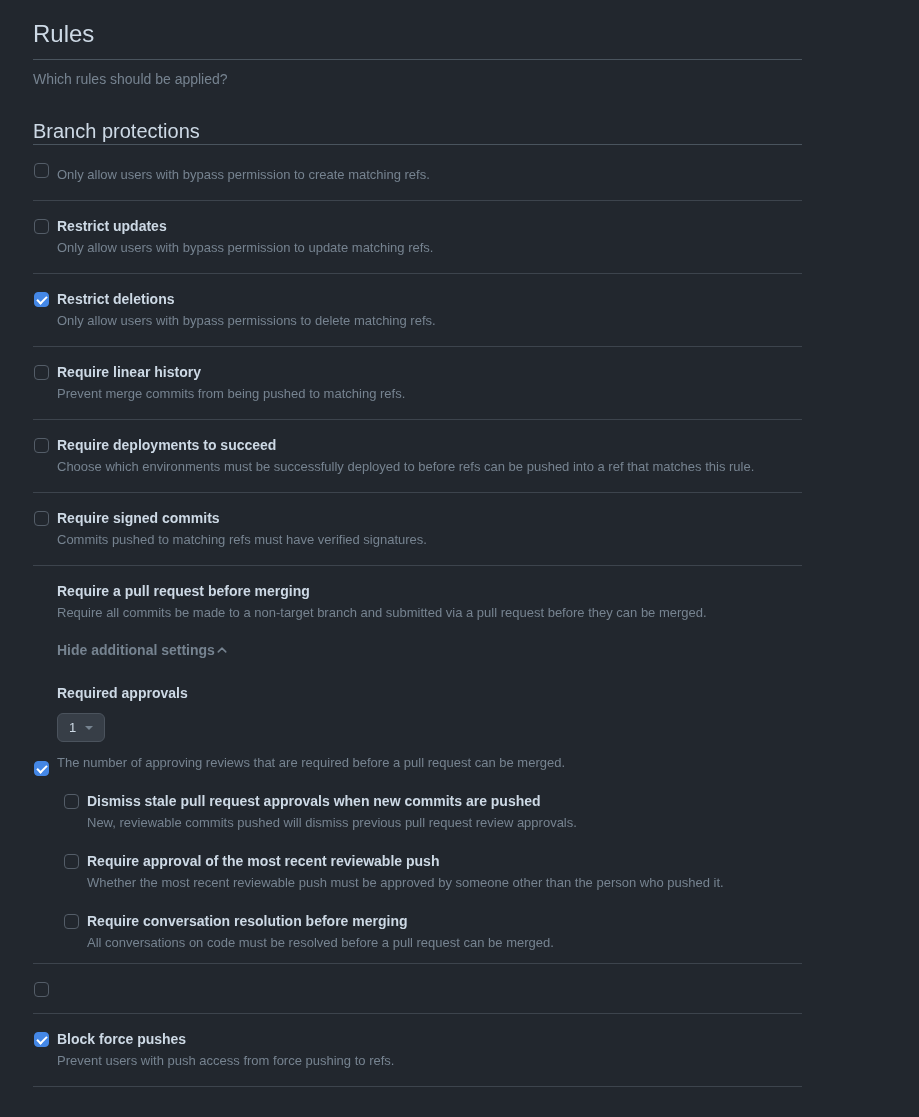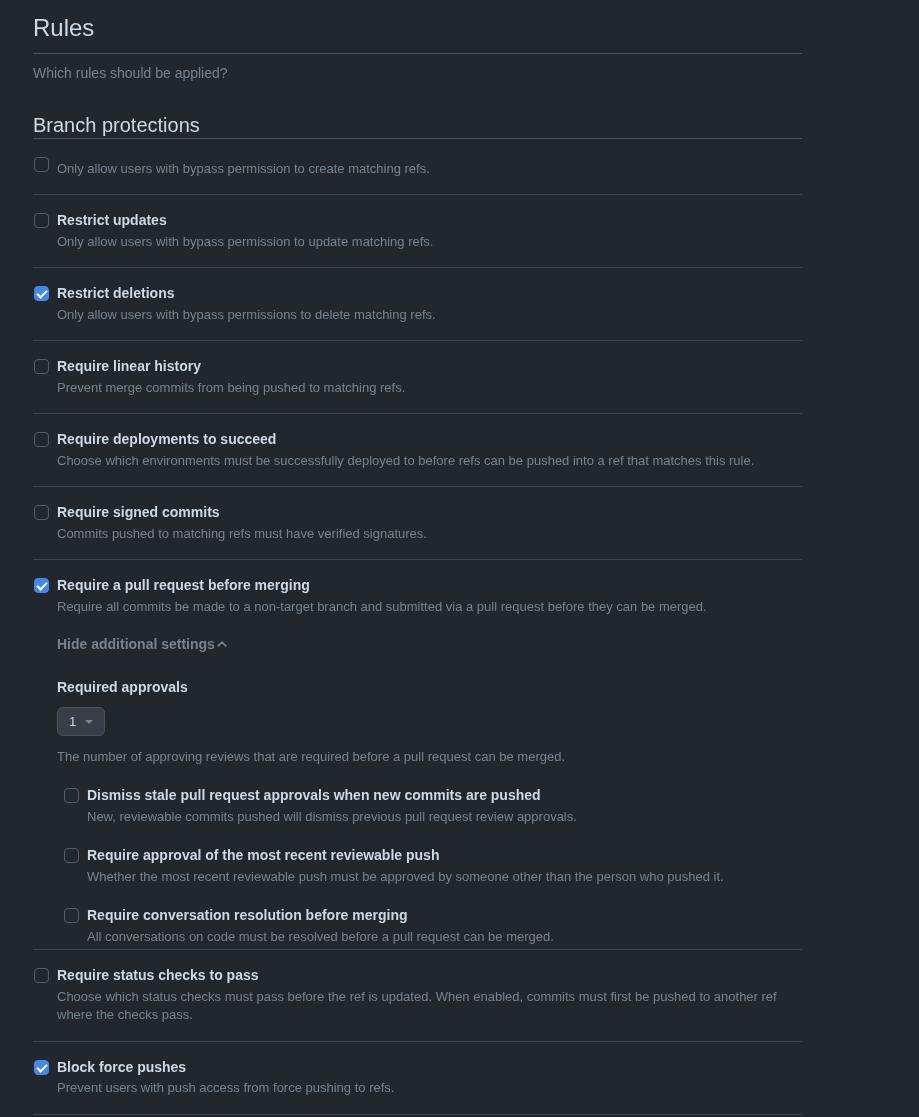--- a/index.html
+++ b/index.html
@@ -21,21 +21,21 @@
   .page {
     box-sizing: border-box;
     width: 919px;
     padding: 0 117px 0 33px;
   }
   .page-title {
     font-size: 24px;
     font-weight: 400;
     color: var(--fg);
     margin: 0;
-    padding: 14px 0 10px;
+    padding: 20px 0 10px;
     border-bottom: 1px solid #4a545e;
     line-height: 1.2;
   }
   .page-subtitle {
     margin-top: 12px;
     font-size: 14px;
     color: var(--muted);
     line-height: 1.1;
   }
   .section-title {
@@ -136,21 +136,21 @@
     margin-top: 12px;
     font-size: 13px;
     color: var(--muted);
     line-height: 1.4;
   }
   .sub-rule {
     display: flex;
     align-items: flex-start;
     margin: 21px 0 0 6px;
   }
-  .pr-row { padding-bottom: 3px; }
+  .pr-row { padding-bottom: 11px; align-items: center; }
 </style>
 </head>
 <body style="background: rgb(34, 39, 46);">
 
 <div class="page">
 
   <h1 class="page-title">Rules</h1>
 
   <div class="page-subtitle">Which rules should be applied?</div>
 
@@ -252,24 +252,20 @@
             <div class="rule-desc">All conversations on code must be resolved before a pull request can be merged.</div>
           </div>
         </div>
 
       </div>
     </div>
   </div>
 
   <div class="rule-row">
     <span class="cbx"></span>
-    <div class="rule-text">
-      <div class="rule-label">Require status checks to pass</div>
-      <div class="rule-desc">Choose which status checks must pass before the ref is updated. When enabled, commits must first be pushed to another ref where the checks pass.</div>
-    </div>
   </div>
 
   <div class="rule-row">
     <span class="cbx checked"></span>
     <div class="rule-text">
       <div class="rule-label">Block force pushes</div>
       <div class="rule-desc">Prevent users with push access from force pushing to refs.</div>
     </div>
   </div>
 

